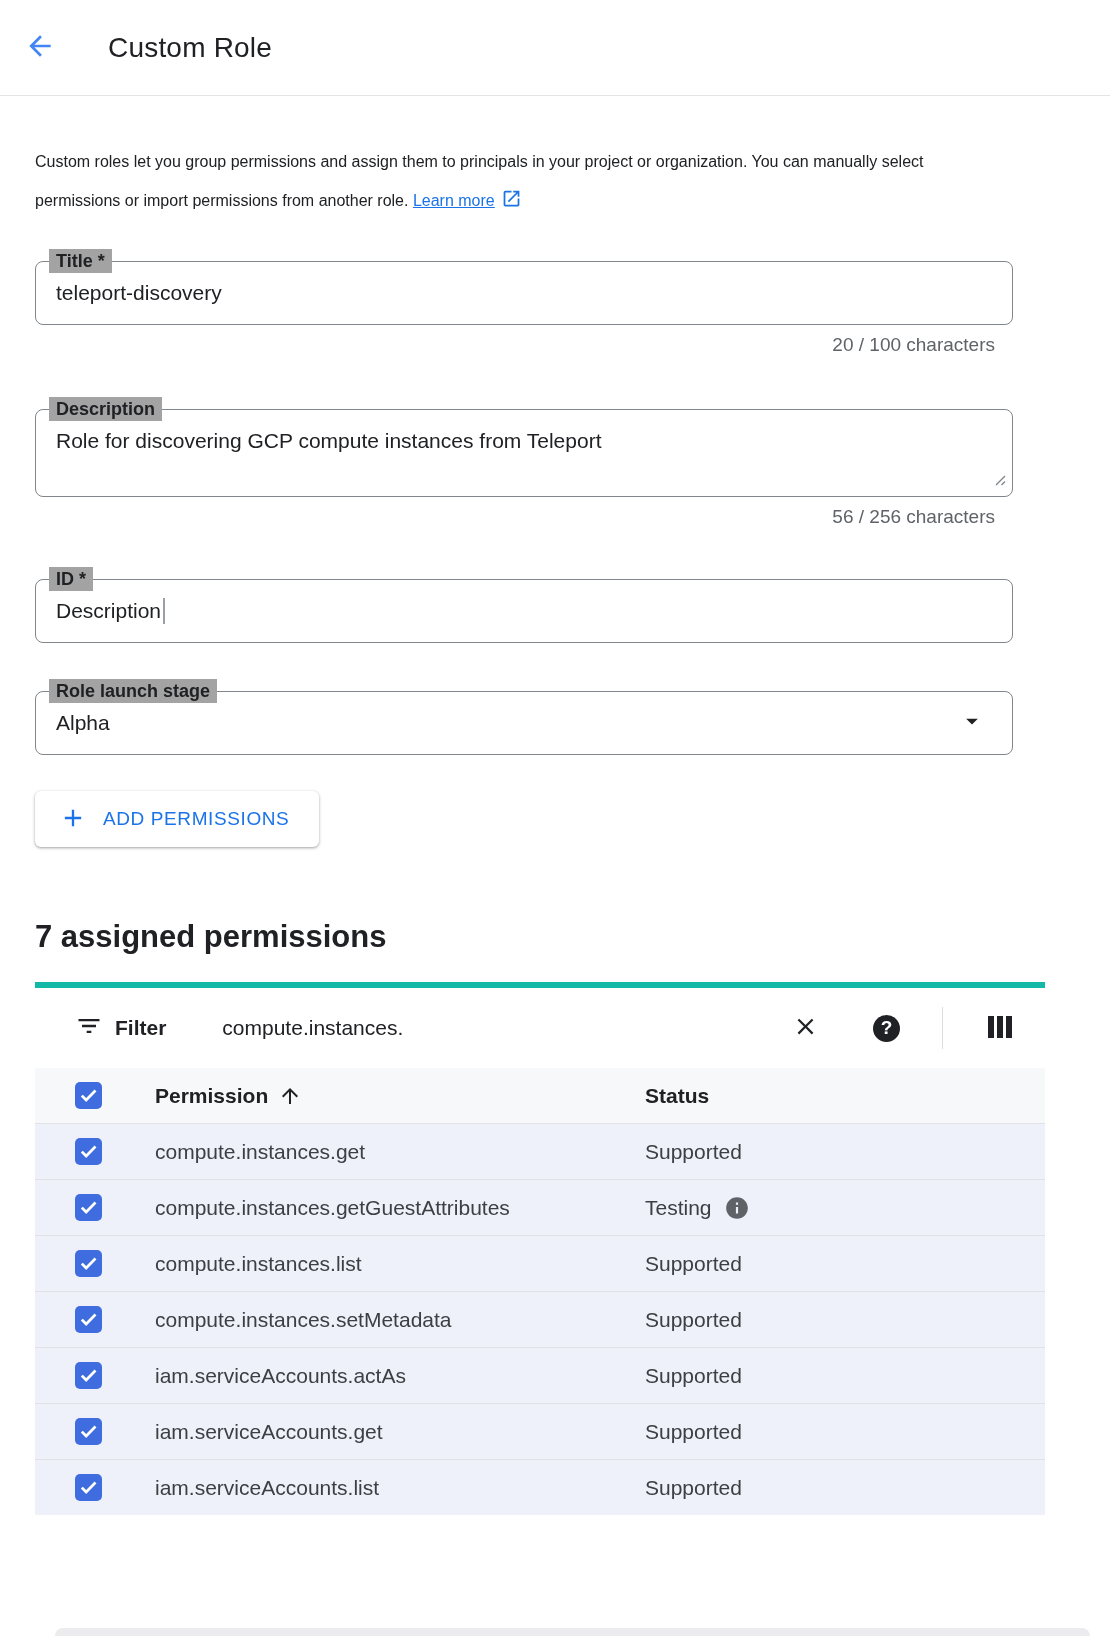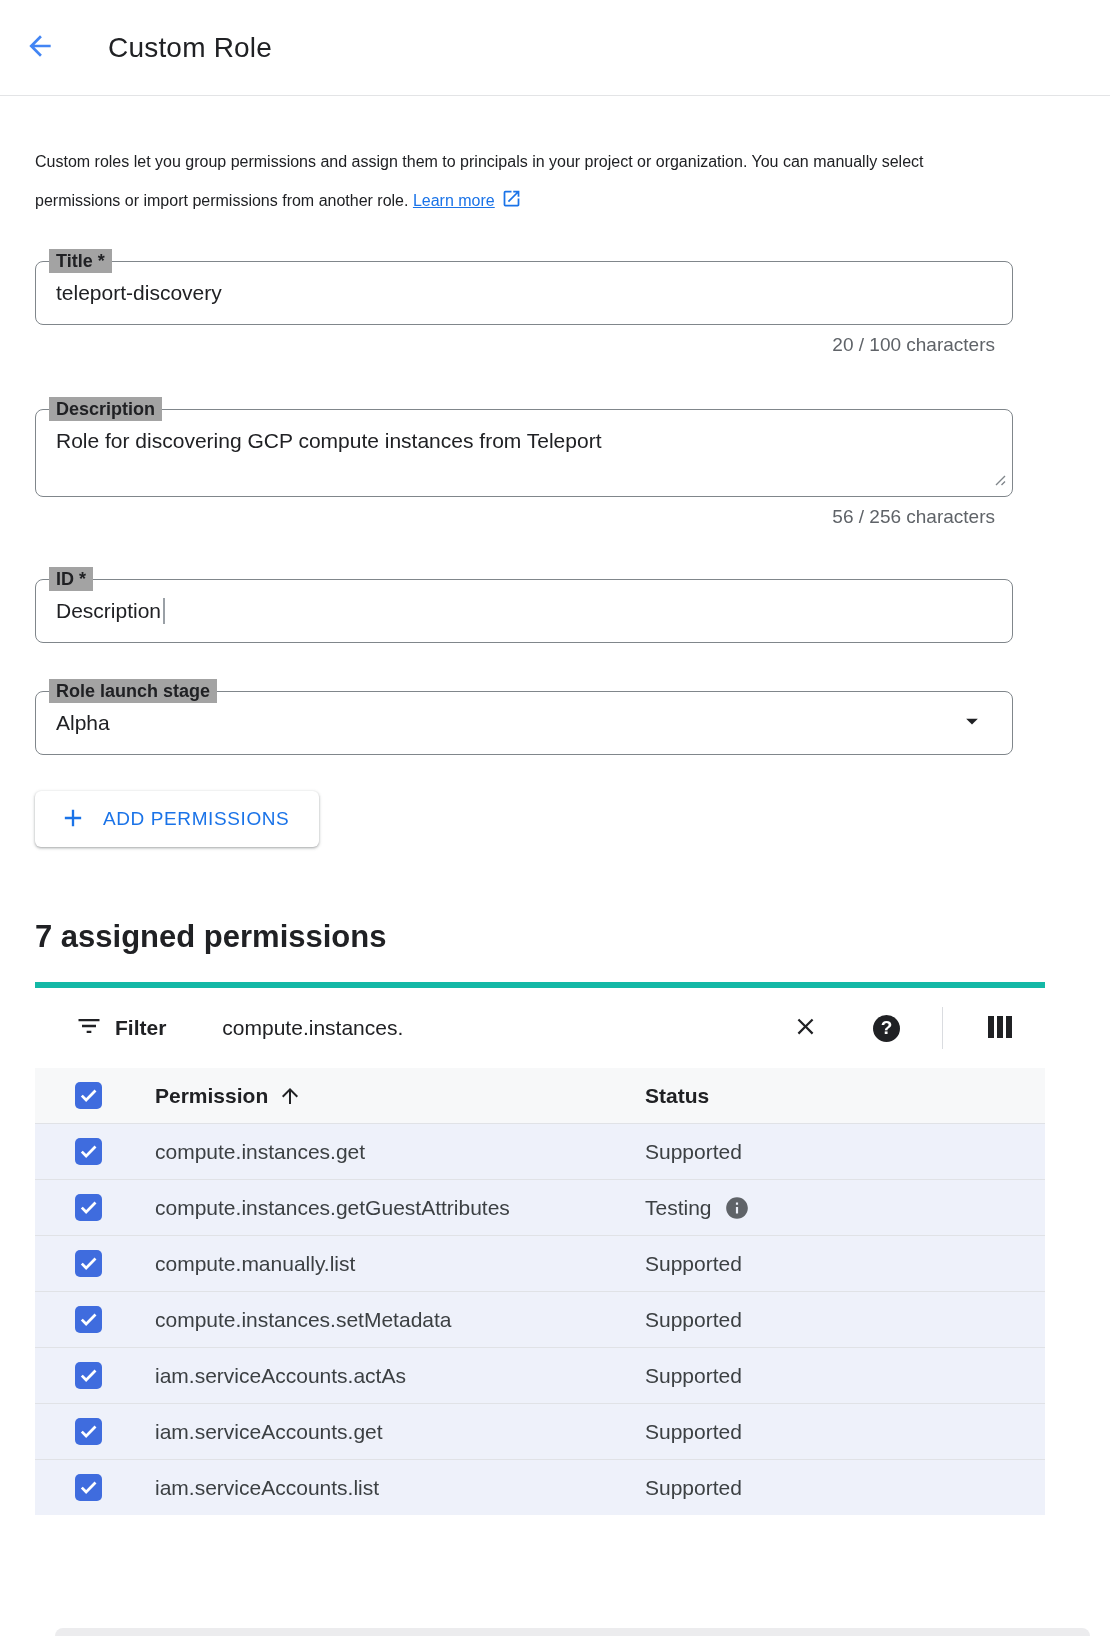--- a/index.html
+++ b/index.html
@@ -290,21 +290,21 @@
   </div>
 
   <div class="grid-row trow">
     <div class="cb-cell">
       <span class="checkbox">
         <svg width="19" height="19" viewBox="0 0 24 24">
               <path d="M9 16.2 4.8 12l-1.4 1.4L9 19 21 7l-1.4-1.4z" fill="#fff" stroke="#fff" stroke-width="1.5"></path>
             </svg>
       </span>
     </div>
-    <div>compute.manually.list</div>
+    <div>compute.instances.list</div>
     <div class="status-cell">
       <span>Supported</span>
 
     </div>
   </div>
 
   <div class="grid-row trow">
     <div class="cb-cell">
       <span class="checkbox">
         <svg width="19" height="19" viewBox="0 0 24 24">

